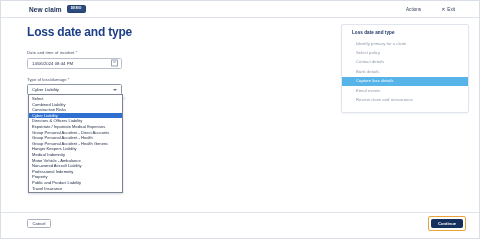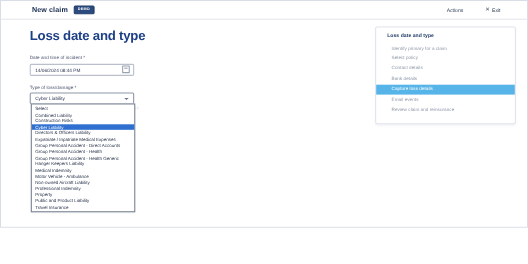--- a/index.html
+++ b/index.html
@@ -11,21 +11,21 @@
     width: 480px;
     height: 239px;
     overflow: hidden;
     font-family: "Liberation Sans", sans-serif;
     color: #1b2a4a;
     -webkit-font-smoothing: antialiased;
   }
   .app {
     position: relative;
     width: 480px;
-    height: 207px;
+    height: 239px;
     background: #ffffff;
     box-sizing: border-box;
     border: 1px solid #d8dde6;
     overflow: hidden;
   }
 
   
   .header {
     position: absolute;
     left: 0; top: 0;

